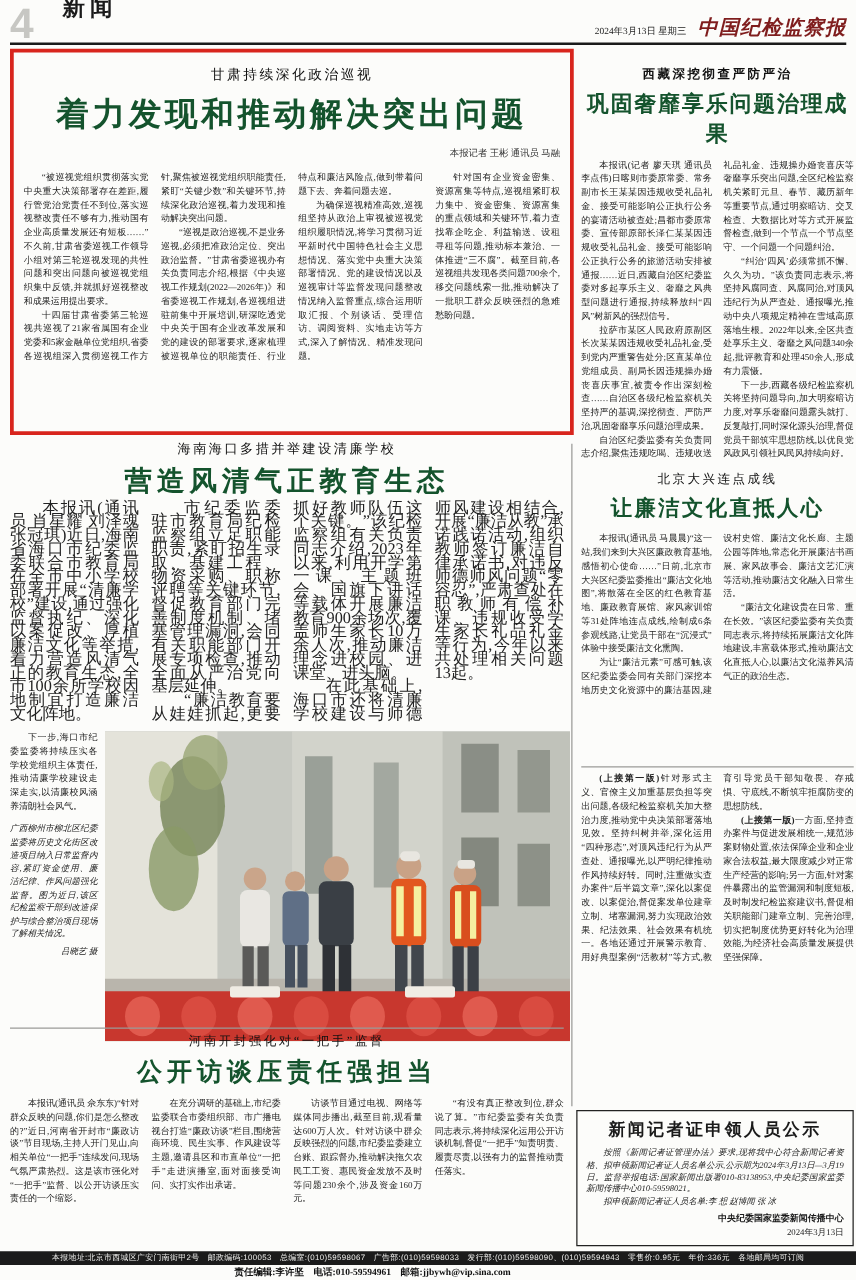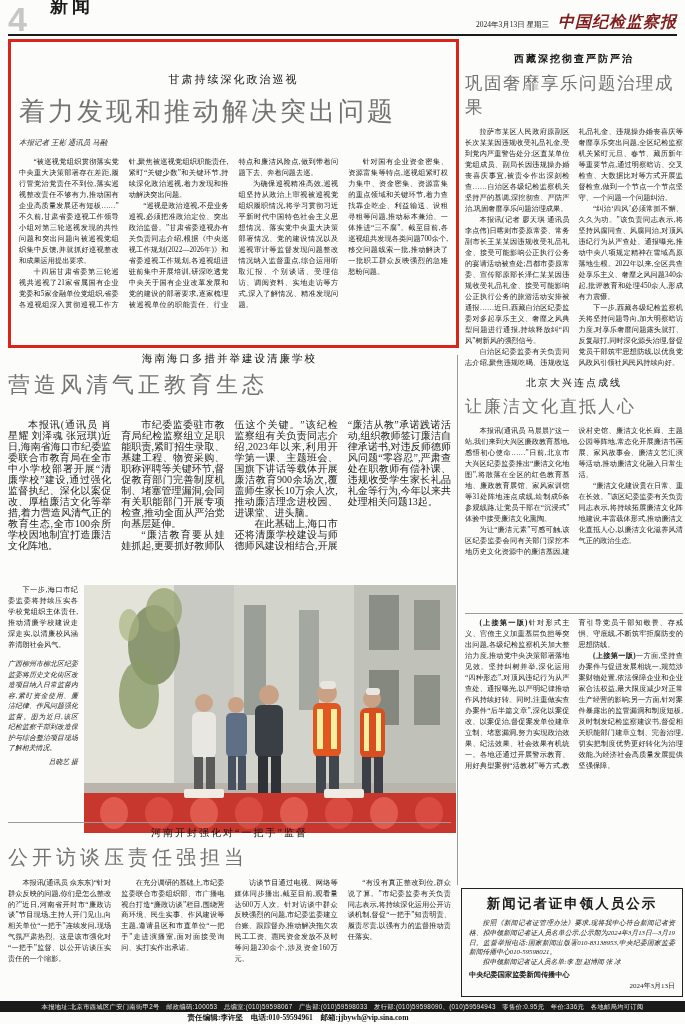--- a/index.html
+++ b/index.html
@@ -14,46 +14,46 @@
          border-bottom:2px solid #1a1a1a; }
   .pageno { position:absolute; left:0; bottom:-2px; font-size:34px; line-height:34px;
             font-weight:bold; color:#c7c7c3; font-family:"Liberation Sans",sans-serif;}
   .section { position:absolute; left:42px; bottom:16px; font-size:18px; font-weight:bold;
              letter-spacing:4px;}
   .dateline { position:absolute; right:128px; bottom:4px; font-size:7.5px; color:#222;}
   .masthead { position:absolute; right:0; bottom:1px; font-size:16px; font-weight:bold;
               color:#7f1d1d; font-style:italic; letter-spacing:1px;text-align:right;}
   
   .kicker { text-align:center; letter-spacing:2px; color:#111; }
-  .headline { font-weight:normal; font-family:"Liberation Sans",sans-serif; color:#737373;}
-  .byline { text-align:left; color:#333;font-style:italic; }
+  .headline { text-align:center; font-weight:bold; font-family:"Liberation Sans",sans-serif; color:#14532d;}
+  .byline { text-align:right; color:#333; }
   .body { text-align:justify; color:#222; }
   .body p { text-indent:2em; }
   .vdiv { position:absolute; width:1px; background:#9a9a98; }
   .hdiv { position:absolute; height:1px; background:#9a9a98; }
   
   .redbox { position:absolute; left:8px; top:39px; width:451px; height:309px;
-            border:3.5px solid #d8251d; background:#fcfcfa; padding:26px 8px 6px; }
+            border:3.5px solid #d8251d; background:#fcfcfa; padding:6px 8px 6px; }
   .redbox .kicker { font-size:11px; margin-top:4px;}
   .redbox .headline { font-size:26px; letter-spacing:3px; margin-top:7px;}
   .redbox .byline { font-size:7.5px; margin-top:9px;}
   .redbox .body { margin-top:9px; height:208px; column-count:4; column-gap:10px;
                   font-size:7.2px; line-height:11px; }
   
   .tibet { position:absolute; left:465px; top:52px; width:218px; }
   .tibet .kicker { font-size:10px;font-weight:bold; }
   .tibet .headline { font-size:17.5px; letter-spacing:1.5px; margin-top:5px;}
   .tibet .body { margin-top:8px; height:262px; column-count:2; column-gap:9px;
                  font-size:7.2px; line-height:11px;}
   
   .haikou { position:absolute; left:8px; top:352px; width:443px; }
   .haikou .kicker { font-size:10.5px;}
   .haikou .headline { font-size:22px; letter-spacing:4px; margin-top:4px;}
-  .haikou .bodytop { margin-top:19px; height:178px; column-count:4; column-gap:10px;
-                     font-size:10px; line-height:11px;}
+  .haikou .bodytop { margin-top:0; height:178px; column-count:4; column-gap:10px;
+                     font-size:13px; line-height:11px;}
   .haikou-bottom { position:absolute; left:8px; top:585px; width:443px; height:250px;}
   .haikou-leftcol { position:absolute; left:0; top:0; width:70px; height:250px;
                     font-size:7.2px; line-height:11px; text-align:justify;}
   .photo-caption { margin-top:8px; font-style:italic; font-size:6.9px; line-height:10.5px;
                    color:#222; text-align:justify;}
   .photo-credit { display:block; text-align:right; margin-top:3px; font-style:italic;}
   .photo { position:absolute; left:76px; top:0; width:372px; height:248px; background:#cfd2cc;
            overflow:hidden;}
   
   .daxing { position:absolute; left:465px; top:376px; width:218px;}
@@ -73,21 +73,21 @@
   .kaifeng .body { margin-top:7px; height:104px; column-count:4; column-gap:10px;
                    font-size:7.2px; line-height:10.8px;}
   
   .notice { position:absolute; left:461px; top:888px; width:222px; height:109px;
             border:1.5px solid #222; padding:6px 7px 4px; background:#fcfcfa;}
   .notice .title { text-align:center; font-weight:bold; font-size:13.5px; letter-spacing:2px;
                    font-family:"Liberation Sans",sans-serif;}
   .notice .ntext { margin-top:5px; font-size:6.8px; line-height:9.8px; font-style:italic;
                    text-align:justify;}
   .notice .ntext p { text-indent:2em;}
-  .notice .signer { font-weight:bold; font-size:7.2px; margin-top:3px;}
+  .notice .signer { text-align:right; font-weight:bold; font-size:7.2px; margin-top:3px;}
   .notice .ndate { text-align:right; font-size:7px; margin-top:1px;}
   
   .footbar { position:absolute; left:0; top:1001px; width:685px; height:11px; background:#1b1b1b;
              color:#f0f0ee; font-size:6.3px; line-height:11px; text-align:center;
              font-family:"Liberation Sans",sans-serif; letter-spacing:0.3px;}
   .editorline { position:absolute; left:0; top:1013px; width:596px; text-align:center;
                 font-size:7.6px; font-weight:bold; color:#111;}
 </style>
 </head>
 <body>
@@ -111,22 +111,22 @@
       <p>“巡视是政治巡视,不是业务巡视,必须把准政治定位、突出政治监督。”甘肃省委巡视办有关负责同志介绍,根据《中央巡视工作规划(2022—2026年)》和省委巡视工作规划,各巡视组进驻前集中开展培训,研深吃透党中央关于国有企业改革发展和党的建设的部署要求,逐家梳理被巡视单位的职能责任、行业特点和廉洁风险点,做到带着问题下去、奔着问题去巡。</p>
       <p>为确保巡视精准高效,巡视组坚持从政治上审视被巡视党组织履职情况,将学习贯彻习近平新时代中国特色社会主义思想情况、落实党中央重大决策部署情况、党的建设情况以及巡视审计等监督发现问题整改情况纳入监督重点,综合运用听取汇报、个别谈话、受理信访、调阅资料、实地走访等方式,深入了解情况、精准发现问题。</p>
       <p>针对国有企业资金密集、资源富集等特点,巡视组紧盯权力集中、资金密集、资源富集的重点领域和关键环节,着力查找靠企吃企、利益输送、设租寻租等问题,推动标本兼治、一体推进“三不腐”。截至目前,各巡视组共发现各类问题700余个,移交问题线索一批,推动解决了一批职工群众反映强烈的急难愁盼问题。</p>
     </div>
   </div>
 
   <div class="tibet">
     <div class="kicker">西藏深挖彻查严防严治</div>
     <div class="headline">巩固奢靡享乐问题治理成果</div>
     <div class="body">
+      <p>本报讯(记者 廖天琪 通讯员 李点伟)日喀则市委原常委、常务副市长王某某因违规收受礼品礼金、接受可能影响公正执行公务的宴请活动被查处;昌都市委原常委、宣传部原部长泽仁某某因违规收受礼品礼金、接受可能影响公正执行公务的旅游活动安排被通报……近日,西藏自治区纪委监委对多起享乐主义、奢靡之风典型问题进行通报,持续释放纠“四风”树新风的强烈信号。</p>
       <p>拉萨市某区人民政府原副区长次某某因违规收受礼品礼金,受到党内严重警告处分;区直某单位党组成员、副局长因违规操办婚丧喜庆事宜,被责令作出深刻检查……自治区各级纪检监察机关坚持严的基调,深挖彻查、严防严治,巩固奢靡享乐问题治理成果。</p>
-      <p>本报讯(记者 廖天琪 通讯员 李点伟)日喀则市委原常委、常务副市长王某某因违规收受礼品礼金、接受可能影响公正执行公务的宴请活动被查处;昌都市委原常委、宣传部原部长泽仁某某因违规收受礼品礼金、接受可能影响公正执行公务的旅游活动安排被通报……近日,西藏自治区纪委监委对多起享乐主义、奢靡之风典型问题进行通报,持续释放纠“四风”树新风的强烈信号。</p>
       <p>自治区纪委监委有关负责同志介绍,聚焦违规吃喝、违规收送礼品礼金、违规操办婚丧喜庆等奢靡享乐突出问题,全区纪检监察机关紧盯元旦、春节、藏历新年等重要节点,通过明察暗访、交叉检查、大数据比对等方式开展监督检查,做到一个节点一个节点坚守、一个问题一个问题纠治。</p>
       <p>“纠治‘四风’必须常抓不懈、久久为功。”该负责同志表示,将坚持风腐同查、风腐同治,对顶风违纪行为从严查处、通报曝光,推动中央八项规定精神在雪域高原落地生根。2022年以来,全区共查处享乐主义、奢靡之风问题340余起,批评教育和处理450余人,形成有力震慑。</p>
       <p>下一步,西藏各级纪检监察机关将坚持问题导向,加大明察暗访力度,对享乐奢靡问题露头就打、反复敲打,同时深化源头治理,督促党员干部筑牢思想防线,以优良党风政风引领社风民风持续向好。</p>
     </div>
   </div>
 
   <div class="vdiv" style="left:457px; top:355px; height:530px;"></div>
 
   <div class="haikou">
     <div class="kicker">海南海口多措并举建设清廉学校</div>

